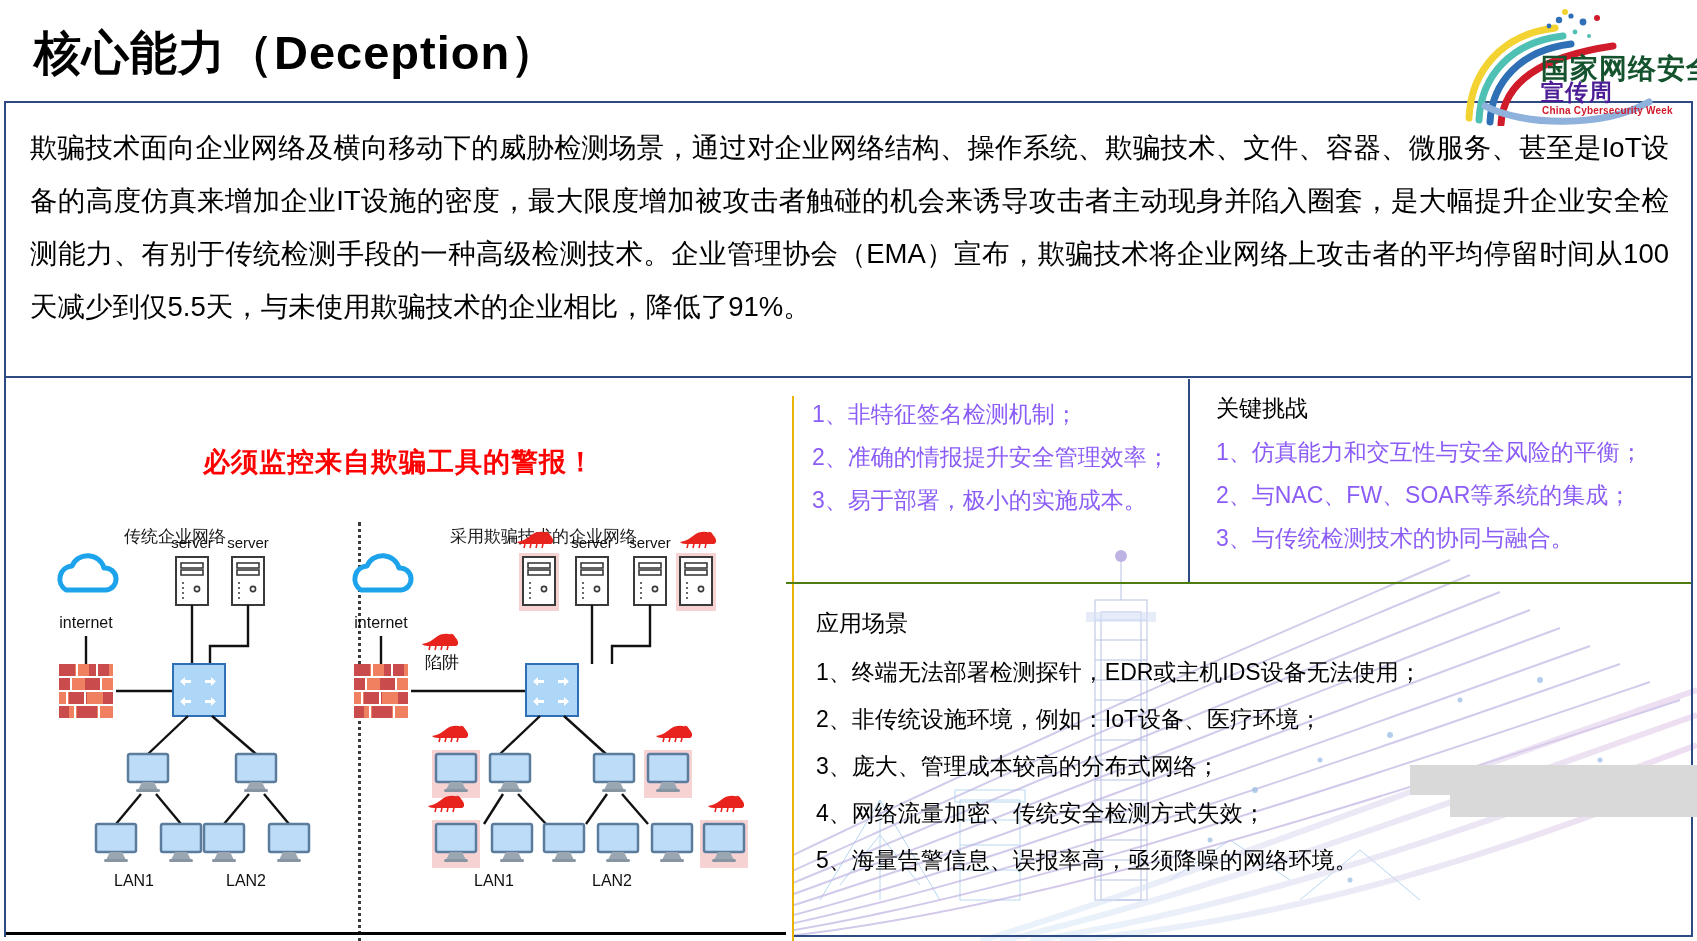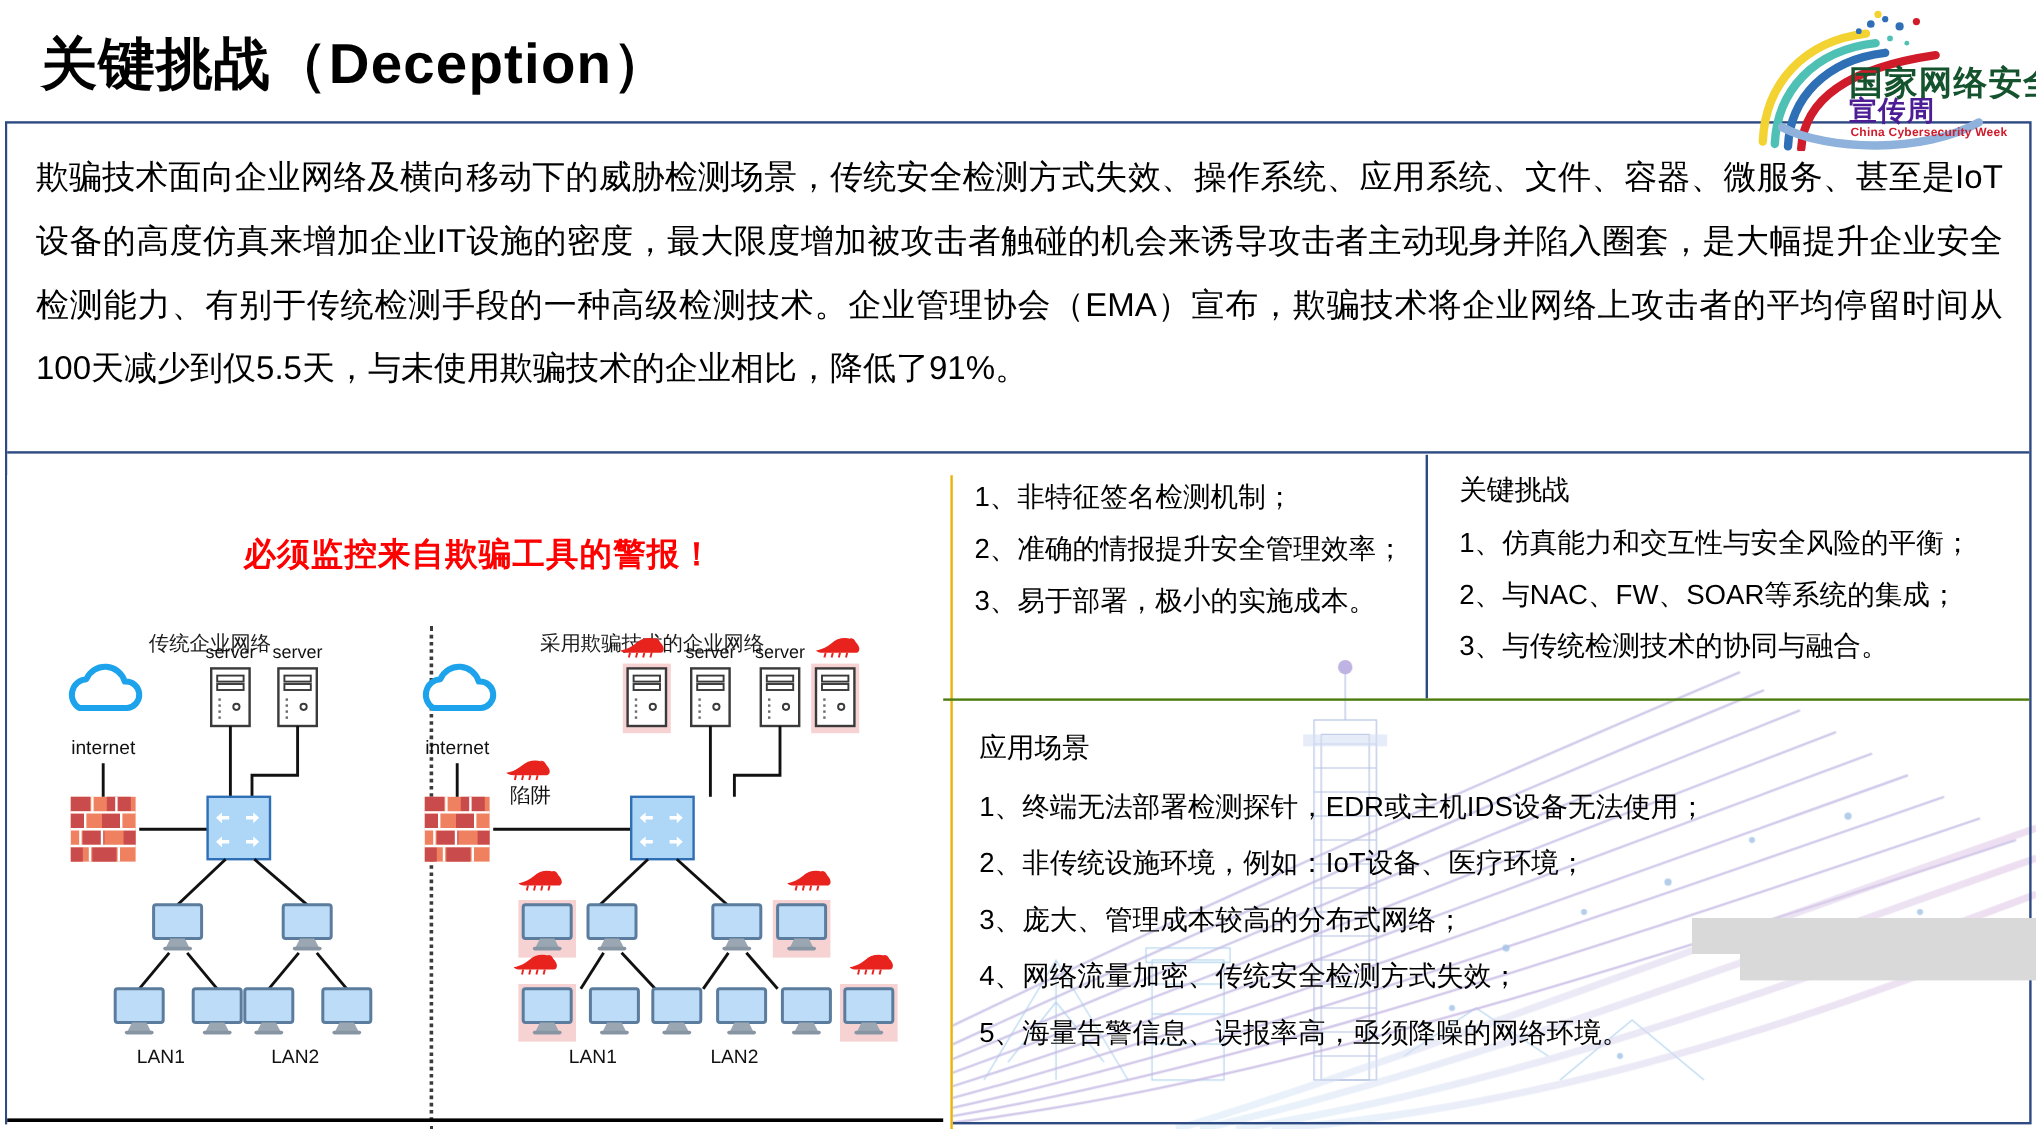--- a/index.html
+++ b/index.html
@@ -81,21 +81,21 @@
   
   #info-col{ position:absolute; left:780px; top:0; width:905px; height:557px; }
   #caps-row{
     position:absolute; left:0; top:0; width:905px; height:203px;
     display:flex;
   }
   .caps-cell{ height:100%; padding:14px 10px 0 26px; }
   #caps-core{ width:404px; border-right:2px solid #2e4a82; }
   #caps-chal{ width:501px; }
   .caps-title{ font-size:23px; color:#000; margin-bottom:7px; }
-  .caps-item{ font-size:23px; color:#000000; line-height:43px; white-space:nowrap; }
+  .caps-item{ font-size:23px; color:#8b5cf6; line-height:43px; white-space:nowrap; }
 
   #scenarios{
     position:absolute; left:0; top:203px; width:905px; height:354px;
     border-top:2px solid #4d7c0f; padding:24px 8px 0 30px;
   }
   #scenarios .caps-title{ margin-bottom:10px; }
   .sc-item{ font-size:23px; color:#000; line-height:47px; white-space:nowrap; }
 
   
   #bottom-rule{
@@ -199,21 +199,21 @@
   </g>
 
   <g stroke="#bcd8ef" fill="none" stroke-width="1" opacity=".9">
     <path d="M600 941 C 640 900, 680 880, 720 872"></path>
     <path d="M612 941 C 652 902, 692 884, 732 876"></path>
     <path d="M624 941 C 664 905, 704 888, 744 880"></path>
     <path d="M636 941 C 676 908, 716 892, 756 884"></path>
   </g>
 </svg>
 
-<div id="slide-title">关键挑战（Deception）</div>
+<div id="slide-title">核心能力（Deception）</div>
 
 <div id="logo">
   <svg viewBox="0 0 212 120" width="212" height="120">
     <g fill="none" stroke-linecap="round">
       <path d="M6 112 C 8 64, 40 28, 92 22" stroke="#f3d331" stroke-width="7"></path>
       <path d="M16 114 C 18 70, 48 36, 100 30" stroke="#4fc0b4" stroke-width="7"></path>
       <path d="M27 116 C 29 76, 58 44, 108 38" stroke="#2f6fb5" stroke-width="7"></path>
       <path d="M38 118 C 40 82, 68 52, 150 40" stroke="#d01b2a" stroke-width="7"></path>
       <path d="M22 100 C 60 120, 140 122, 186 96" stroke="#8fb2dd" stroke-width="7"></path>
     </g>
@@ -235,21 +235,21 @@
       </g>
   </svg>
   <div class="logo-line1">国家网络安全</div>
   <div class="logo-line2">宣传周</div>
   <div class="logo-line3">China Cybersecurity Week</div>
 </div>
 
 <div id="content-frame"></div>
 
 <div id="intro-box">
-  <div id="intro-text">欺骗技术面向企业网络及横向移动下的威胁检测场景，传统安全检测方式失效、操作系统、应用系统、文件、容器、微服务、甚至是IoT设备的高度仿真来增加企业IT设施的密度，最大限度增加被攻击者触碰的机会来诱导攻击者主动现身并陷入圈套，是大幅提升企业安全检测能力、有别于传统检测手段的一种高级检测技术。企业管理协会（EMA）宣布，欺骗技术将企业网络上攻击者的平均停留时间从100天减少到仅5.5天，与未使用欺骗技术的企业相比，降低了91%。</div>
+  <div id="intro-text">欺骗技术面向企业网络及横向移动下的威胁检测场景，通过对企业网络结构、操作系统、欺骗技术、文件、容器、微服务、甚至是IoT设备的高度仿真来增加企业IT设施的密度，最大限度增加被攻击者触碰的机会来诱导攻击者主动现身并陷入圈套，是大幅提升企业安全检测能力、有别于传统检测手段的一种高级检测技术。企业管理协会（EMA）宣布，欺骗技术将企业网络上攻击者的平均停留时间从100天减少到仅5.5天，与未使用欺骗技术的企业相比，降低了91%。</div>
 </div>
 
 <div id="lower">
 
   <div id="diagram-panel">
     <div id="diagram-warning">必须监控来自欺骗工具的警报！</div>
     <div class="net-caption" id="cap-left">传统企业网络</div>
     <div class="net-caption" id="cap-right">采用欺骗技术的企业网络</div>
     <div id="diagram-divider"></div>
 

